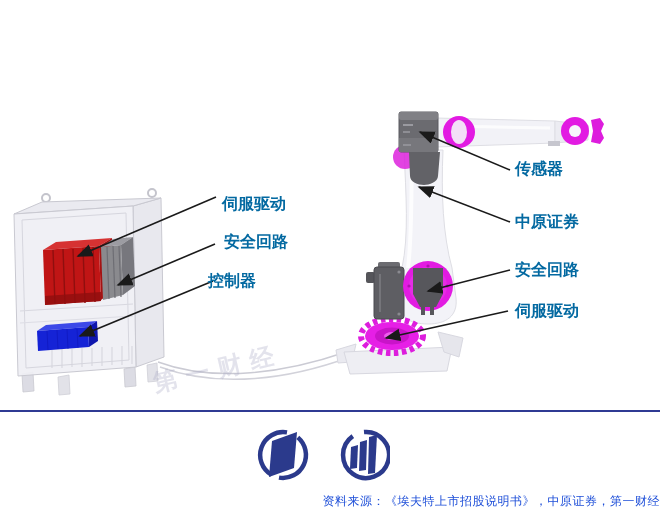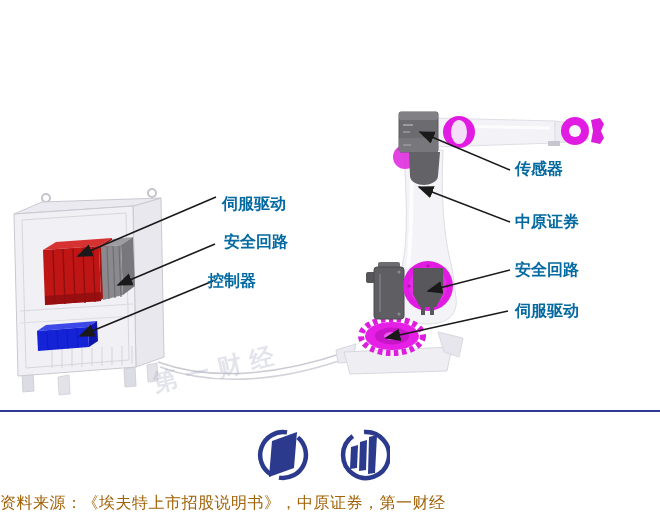--- a/index.html
+++ b/index.html
@@ -14,22 +14,22 @@
   #lbl-controller{left:208px;top:272px}
   #lbl-sensor{left:515px;top:160px}
   #lbl-body{left:515px;top:213px}
   #lbl-motor{left:515px;top:261px}
   #lbl-reducer{left:515px;top:302px}
   .watermark{position:absolute;left:150px;top:368px;font-size:24px;font-weight:700;
              color:rgba(168,168,195,.32);transform:rotate(-13deg);transform-origin:left top;
              letter-spacing:9px;white-space:nowrap;pointer-events:none}
   .divider{position:absolute;left:0;top:410px;width:660px;height:0;border-top:2px solid #2F3A93}
   .logos{position:absolute;left:250px;top:427px}
-  .source{position:absolute;left:0;top:493px;width:100%;text-align:left;
-          font-size:16px;color:#a16207;letter-spacing:.5px}
+  .source{position:absolute;left:0;top:493px;width:100%;text-align:right;
+          font-size:12px;color:#1d4ed8;letter-spacing:.5px}
 </style>
 </head>
 <body>
 
 <div class="stage">
 
 
   <svg class="diagram-svg" width="660" height="420" viewBox="0 0 660 420">
     <defs>
       <marker id="ah" markerWidth="11" markerHeight="9" refX="9" refY="4" orient="auto">

